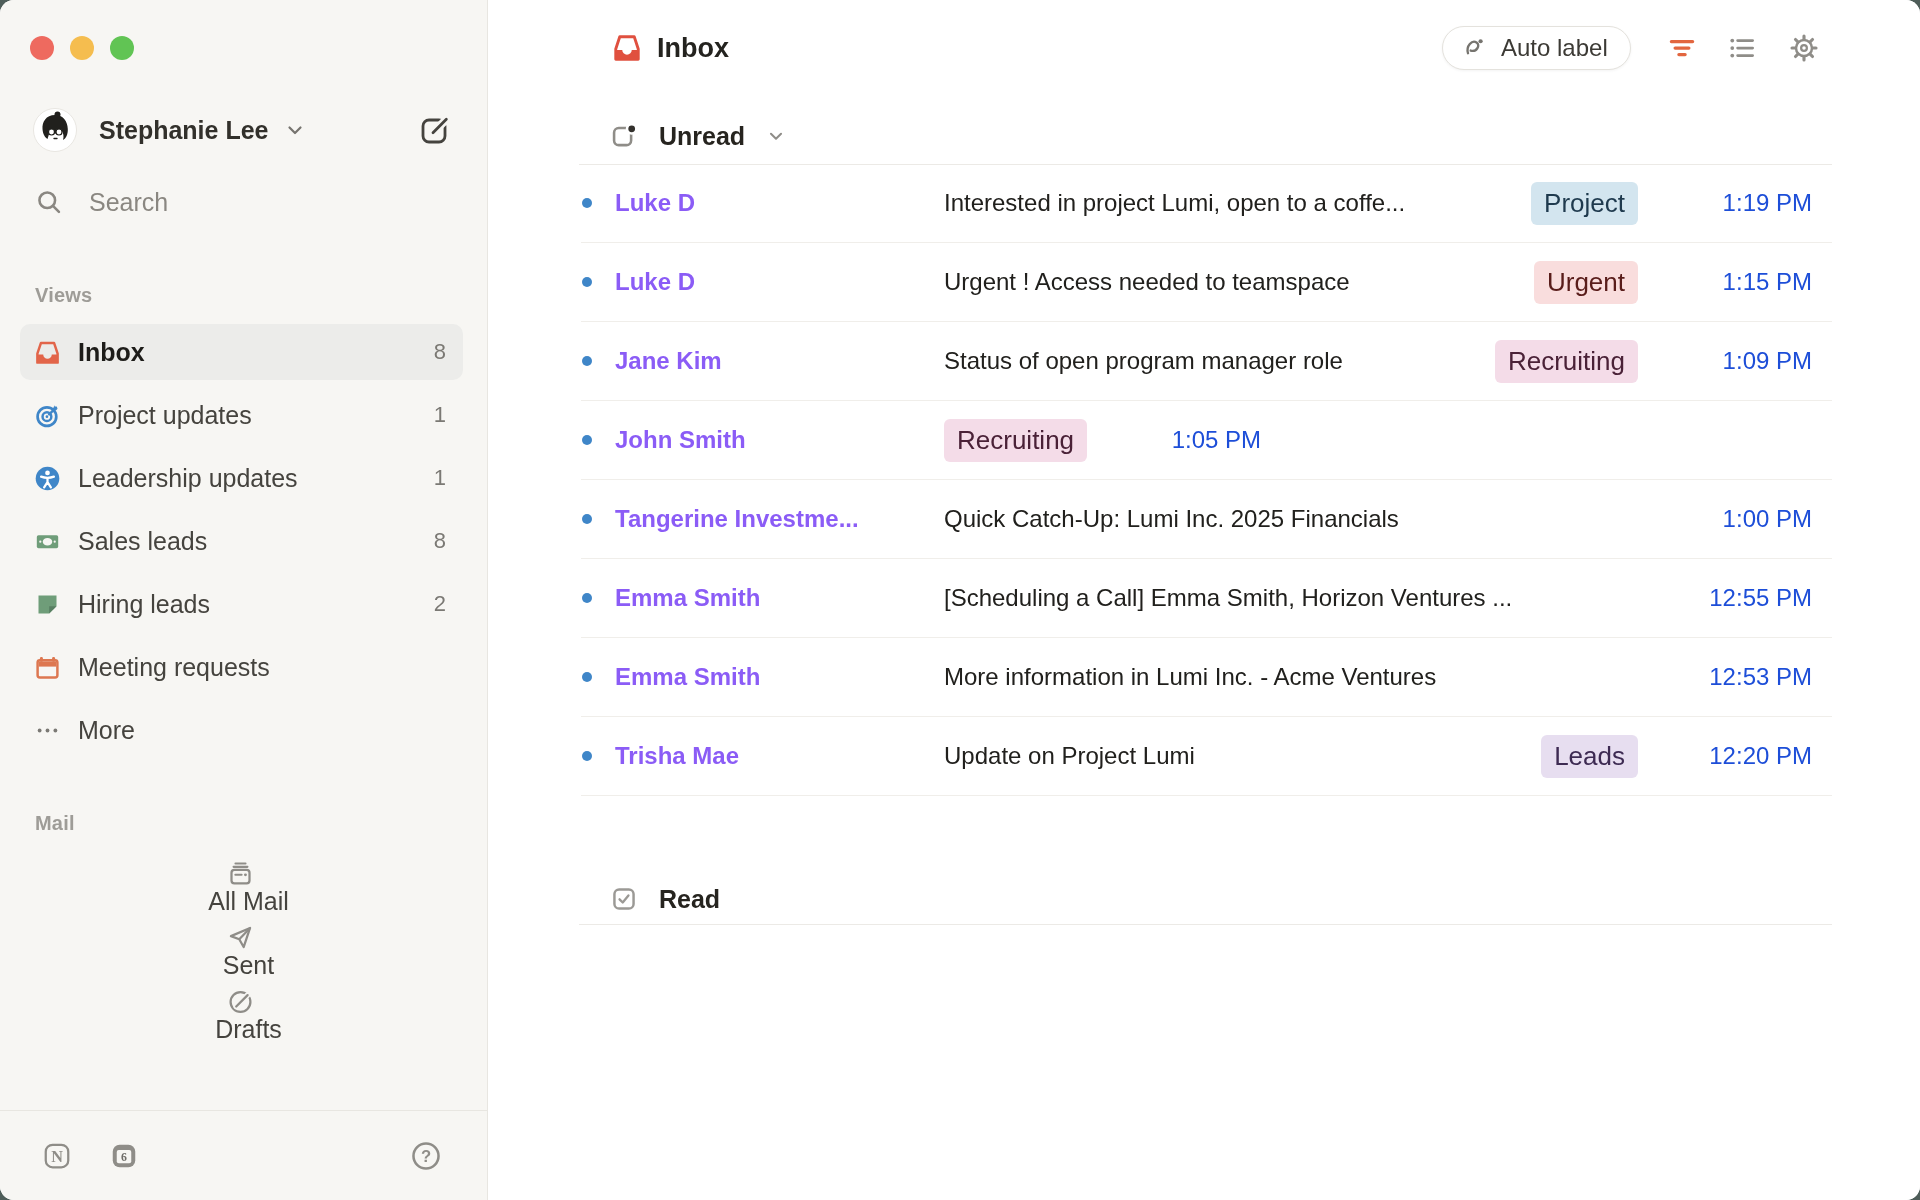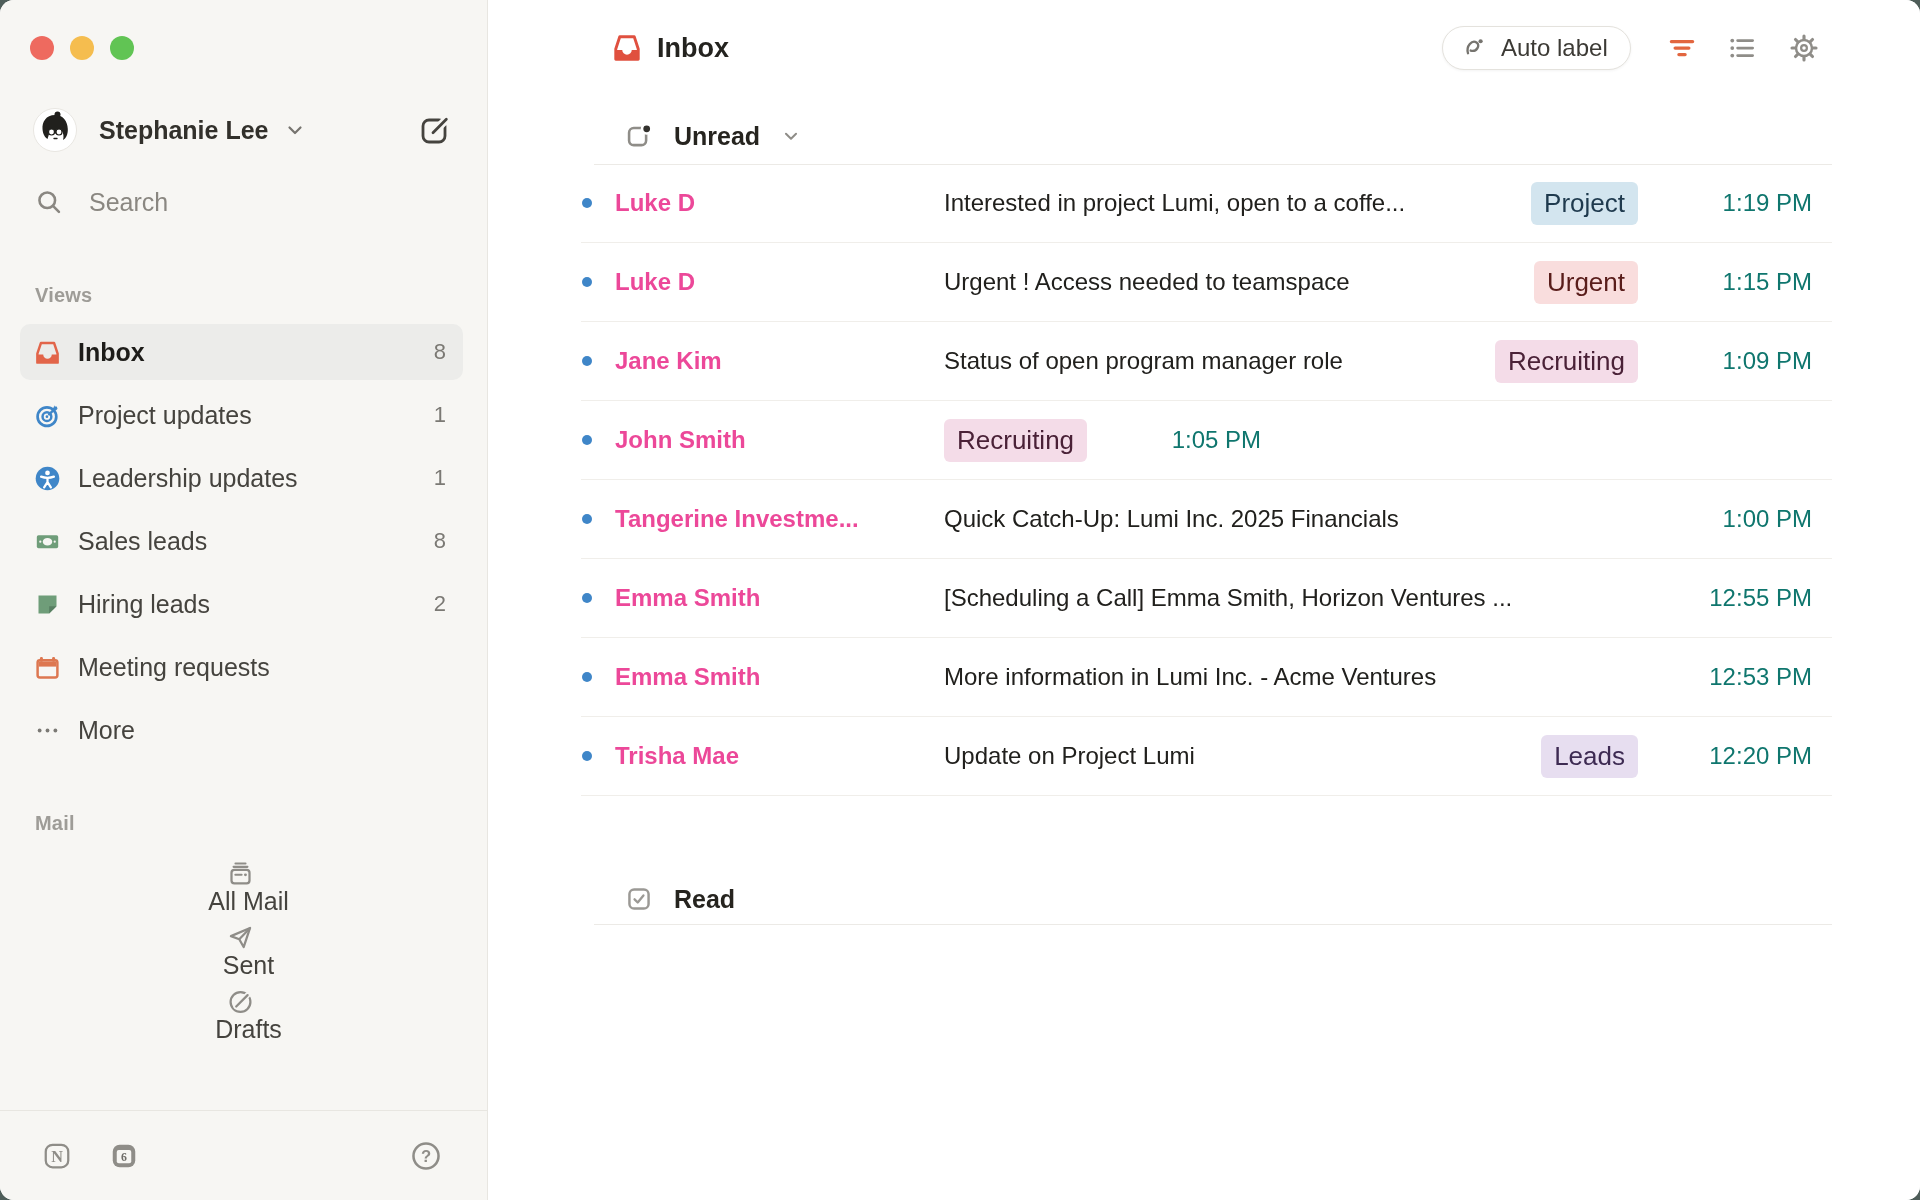--- a/index.html
+++ b/index.html
@@ -39,33 +39,33 @@
   
   .main{position:relative;flex:1;background:#ffffff;}
   .main-header{position:absolute;top:24px;left:124px;height:48px;display:flex;align-items:center;}
   .main-title{margin-left:15px;font-size:27px;font-weight:700;color:#24231f;}
   .autolabel{position:absolute;top:26px;left:954px;height:44px;border-radius:23px;border:1px solid #e4e2dd;background:#fff;display:flex;align-items:center;gap:12px;padding:0 22px 0 18px;box-sizing:border-box;box-shadow:0 1px 3px rgba(0,0,0,.05);cursor:default;}
   .autolabel-text{font-size:24px;color:#3c3a35;}
   .icon-btn{position:absolute;top:33px;width:30px;height:30px;display:flex;cursor:default;}
   .btn-filter{left:1179px;}
   .btn-list{left:1239px;}
   .btn-gear{left:1301px;}
-  .group-header{position:absolute;left:106px;right:88px;display:flex;align-items:center;border-bottom:1px solid #eceae6;}
+  .group-header{position:absolute;left:91px;right:88px;display:flex;align-items:center;border-bottom:1px solid #eceae6;}
   .gh-unread{top:108px;height:56px;}
   .gh-read{top:874px;height:50px;}
   .gh-icon{margin-left:31px;display:flex;}
   .gh-label{margin-left:21px;font-size:25px;font-weight:700;color:#26241f;}
   .gh-chevron{margin-left:20px;display:flex;}
   .mail-list{position:absolute;top:164px;left:93px;right:88px;}
   .mail-row{height:78px;display:flex;align-items:center;border-bottom:1px solid #f0eeea;cursor:default;}
   .unread-dot{width:10px;height:10px;min-width:10px;border-radius:50%;background:#3f86c8;margin:0 23px 0 1px;}
-  .sender{width:329px;min-width:329px;font-size:24px;font-weight:700;color:#ec4899;white-space:nowrap;overflow:hidden;}
+  .sender{width:329px;min-width:329px;font-size:24px;font-weight:700;color:#8b5cf6;white-space:nowrap;overflow:hidden;}
   .subject{flex:1;font-size:24px;font-weight:500;color:#21201d;white-space:nowrap;overflow:hidden;padding-right:20px;}
   .badge{margin-right:64px;font-size:26px;font-weight:500;padding:6px 13px;border-radius:6px;white-space:nowrap;}
-  .time{width:110px;min-width:110px;margin-right:20px;text-align:right;font-size:24px;color:#0f766e;white-space:nowrap;}
+  .time{width:110px;min-width:110px;margin-right:20px;text-align:right;font-size:24px;color:#1d4ed8;white-space:nowrap;}
 </style>
 </head>
 <body>
 
 <div class="window">
 
   <aside class="sidebar">
 
     <div class="traffic-lights">
       <span class="tl-red"></span>

